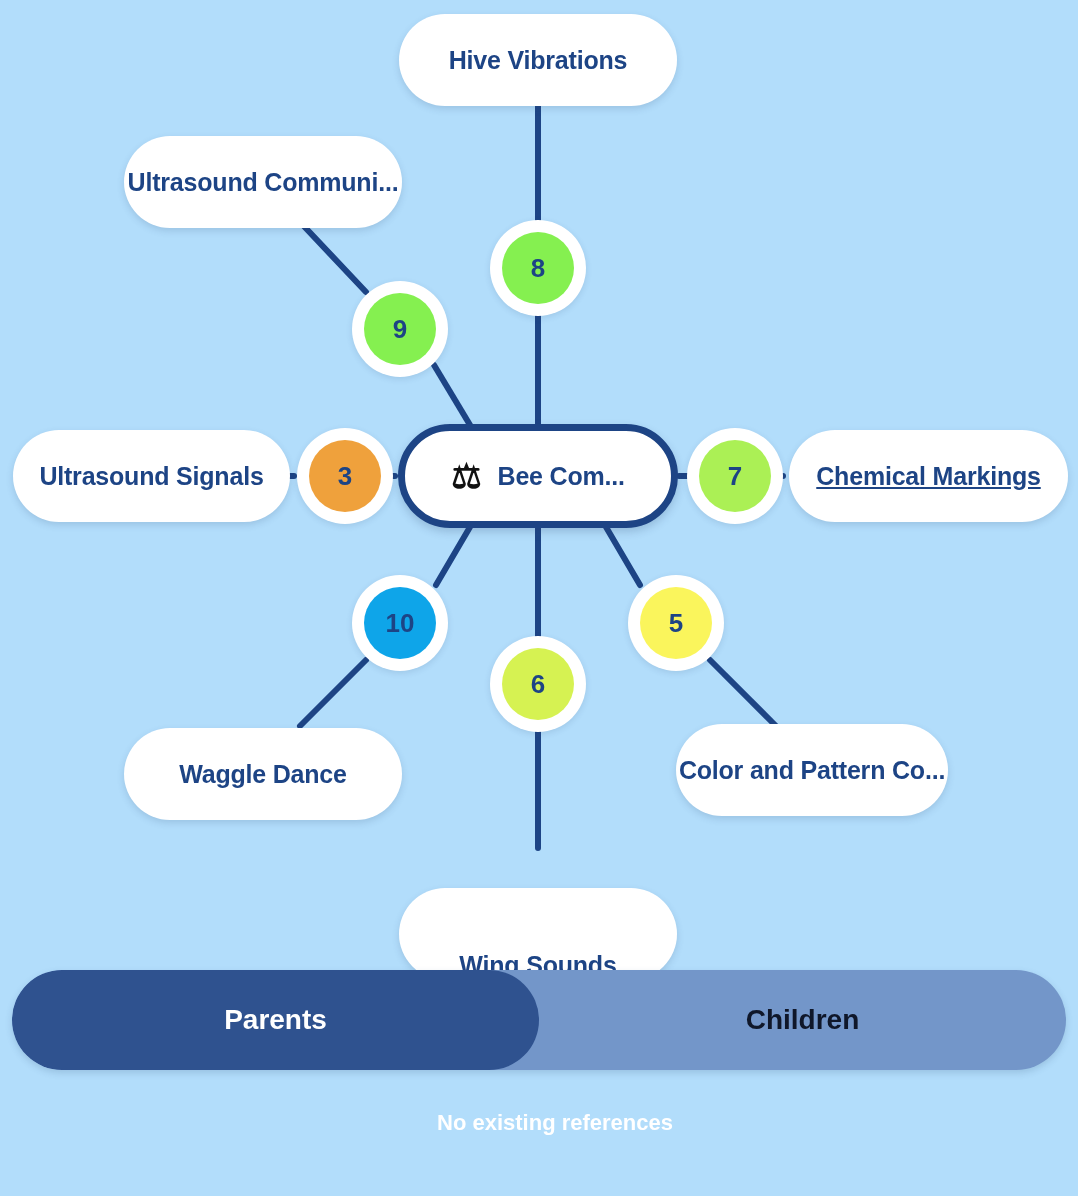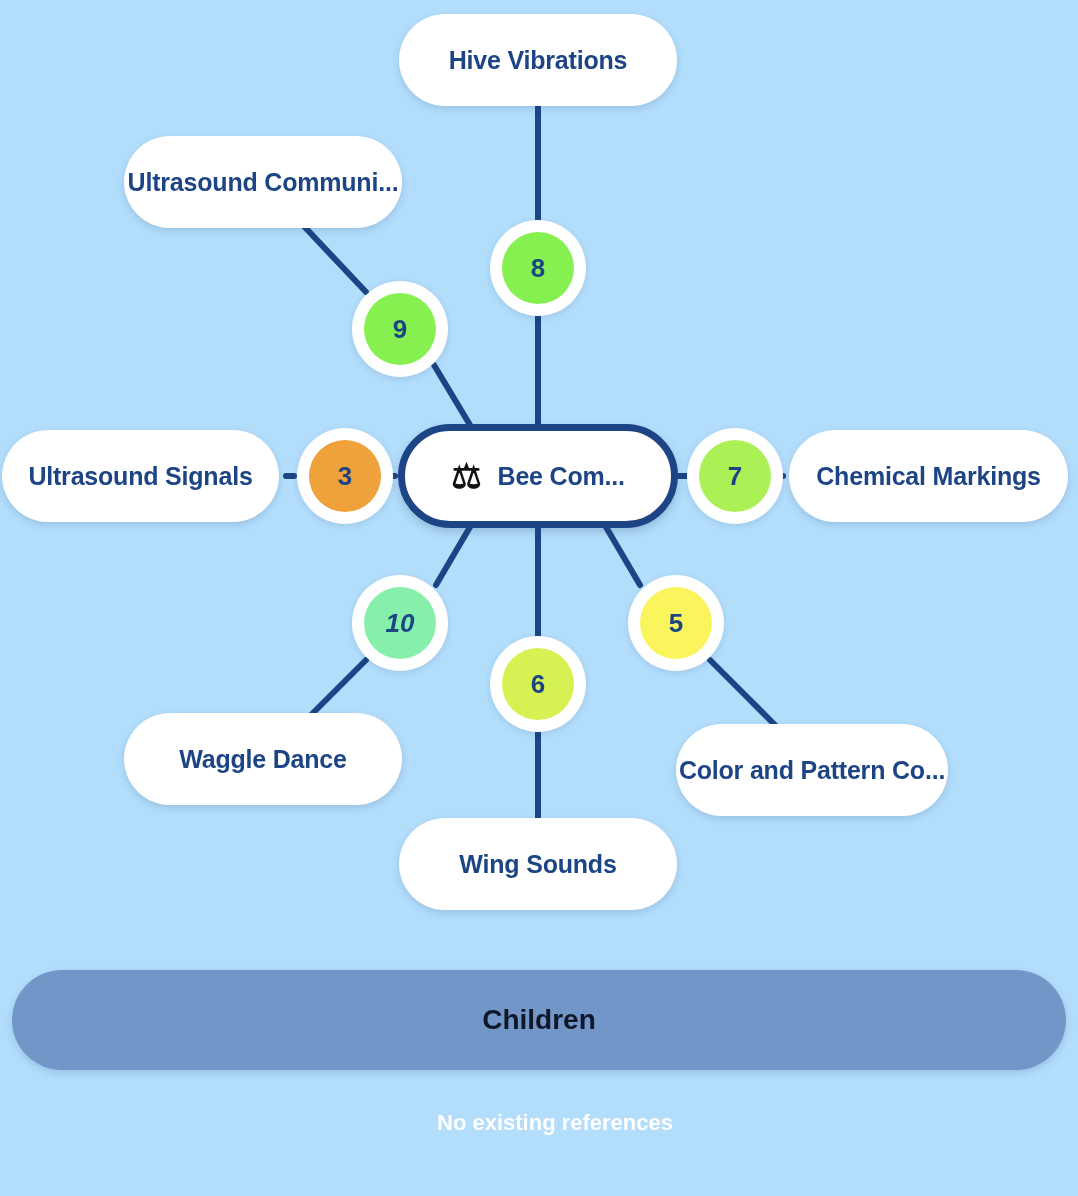--- a/index.html
+++ b/index.html
@@ -177,33 +177,33 @@
     <div class="dash" style="left:676px; top:473px;"></div>
 
     <div class="node" style="left:399px; top:14px; width:278px;">
       <span>Hive Vibrations</span>
     </div>
 
     <div class="node" style="left:124px; top:136px; width:278px;">
       <span>Ultrasound Communi...</span>
     </div>
 
-    <div class="node" style="left:2px; top:430px; width:277px;">
+    <div class="node" style="left:13px; top:430px; width:277px;">
       <span>Ultrasound Signals</span>
     </div>
 
-    <div class="node" style="left:789px; top:430px; width:279px;">
+    <div class="node" style="left:789px; top:430px; width:279px;text-decoration:underline;">
       <span>Chemical Markings</span>
     </div>
 
-    <div class="node" style="left:124px; top:713px; width:278px;">
+    <div class="node" style="left:124px; top:728px; width:278px;">
       <span>Waggle Dance</span>
     </div>
 
-    <div class="node" style="left:399px; top:818px; width:278px;">
+    <div class="node" style="left:399px; top:888px; width:278px;align-items:flex-end;">
       <span>Wing Sounds</span>
     </div>
 
     <div class="node" style="left:676px; top:724px; width:272px;text-align:right;">
       <span>Color and Pattern Co...</span>
     </div>
 
     <div class="node center" style="left:398px; top:424px; width:280px; height:104px;">
       <span class="glyph">⚖</span>
       <span>Bee Com...</span>
@@ -227,40 +227,43 @@
       </span>
     </div>
 
     <div class="badge" style="left:687px; top:428px;">
       <span class="disc" style="background: rgb(171, 240, 85);">
         <span>7</span>
       </span>
     </div>
 
     <div class="badge" style="left:352px; top:575px;">
-      <span class="disc" style="background: #86efac; font-style: italic;">
+      <span class="disc" style="background: #0ea5e9;">
         <span>10</span>
       </span>
     </div>
 
     <div class="badge" style="left:490px; top:636px;">
       <span class="disc" style="background: rgb(214, 242, 82);">
         <span>6</span>
       </span>
     </div>
 
     <div class="badge" style="left:628px; top:575px;">
       <span class="disc" style="background: rgb(250, 245, 92);">
         <span>5</span>
       </span>
     </div>
 
   </div>
 
   <div id="toggle">
+    <div class="seg active">
+      <span>Parents</span>
+    </div>
     <div class="seg">
       <span>Children</span>
     </div>
   </div>
 
   <div id="footer">
     <span>No existing references</span>
   </div>
 
 </div>

